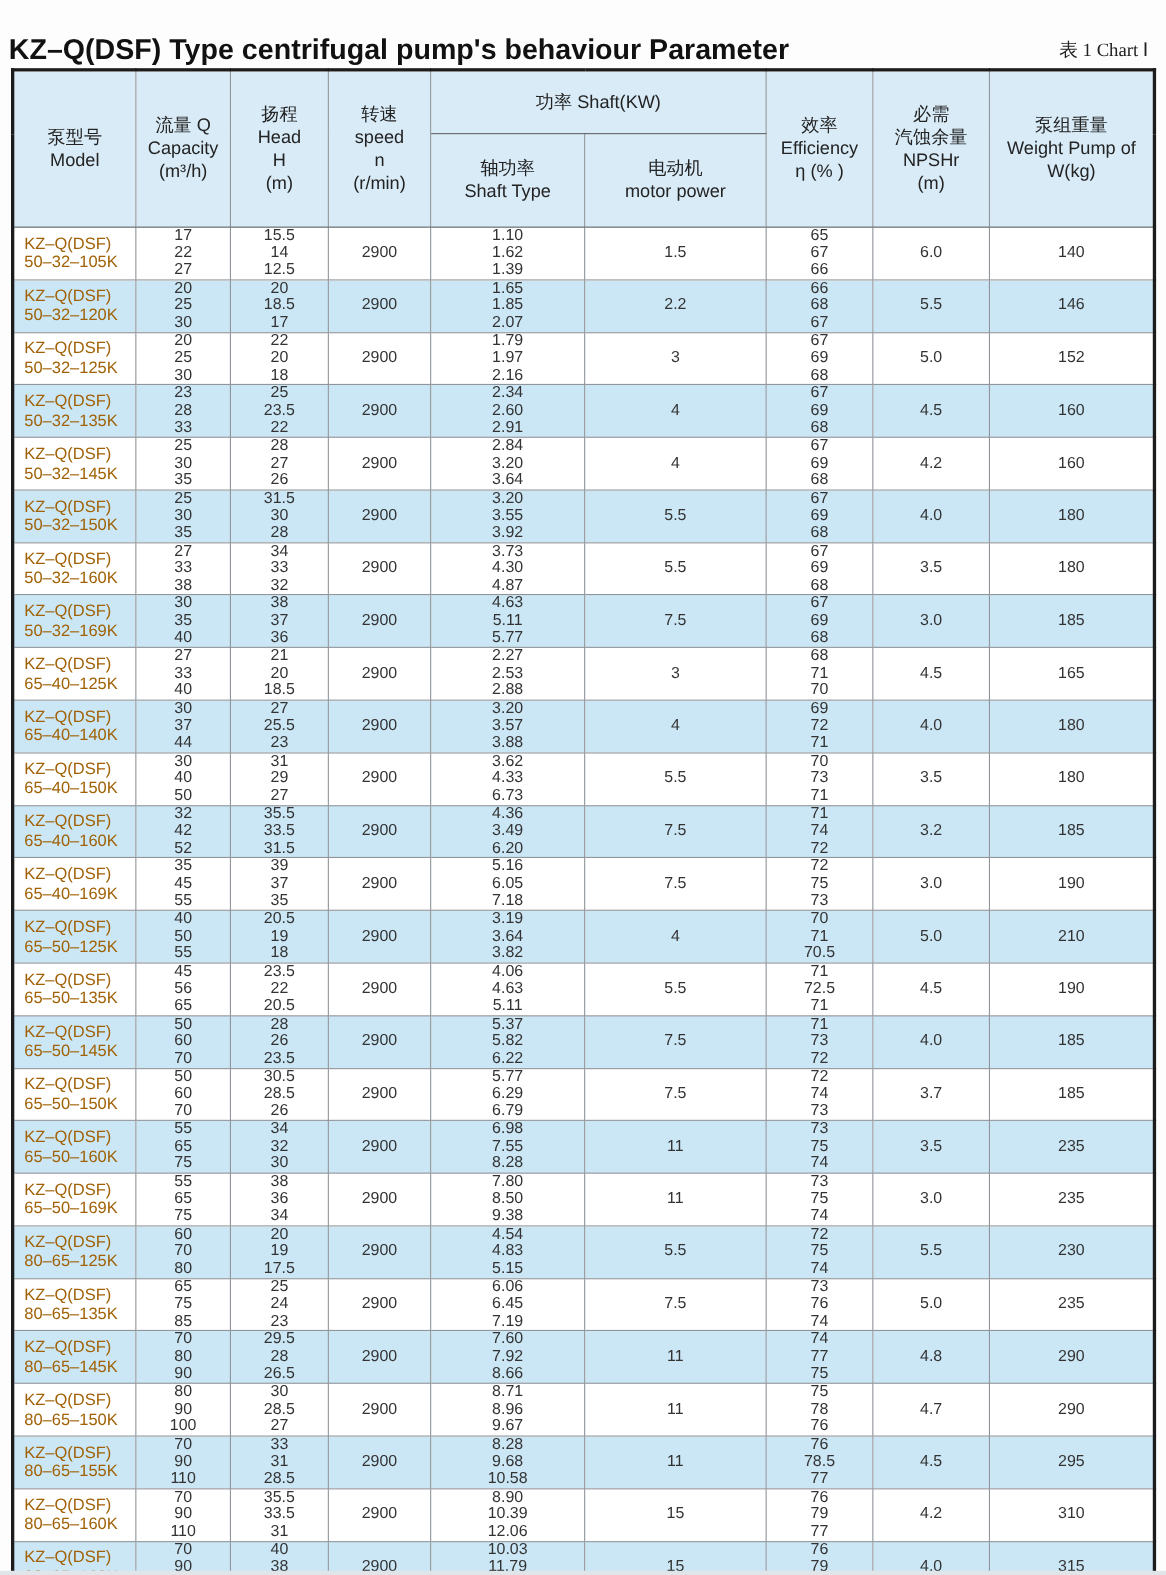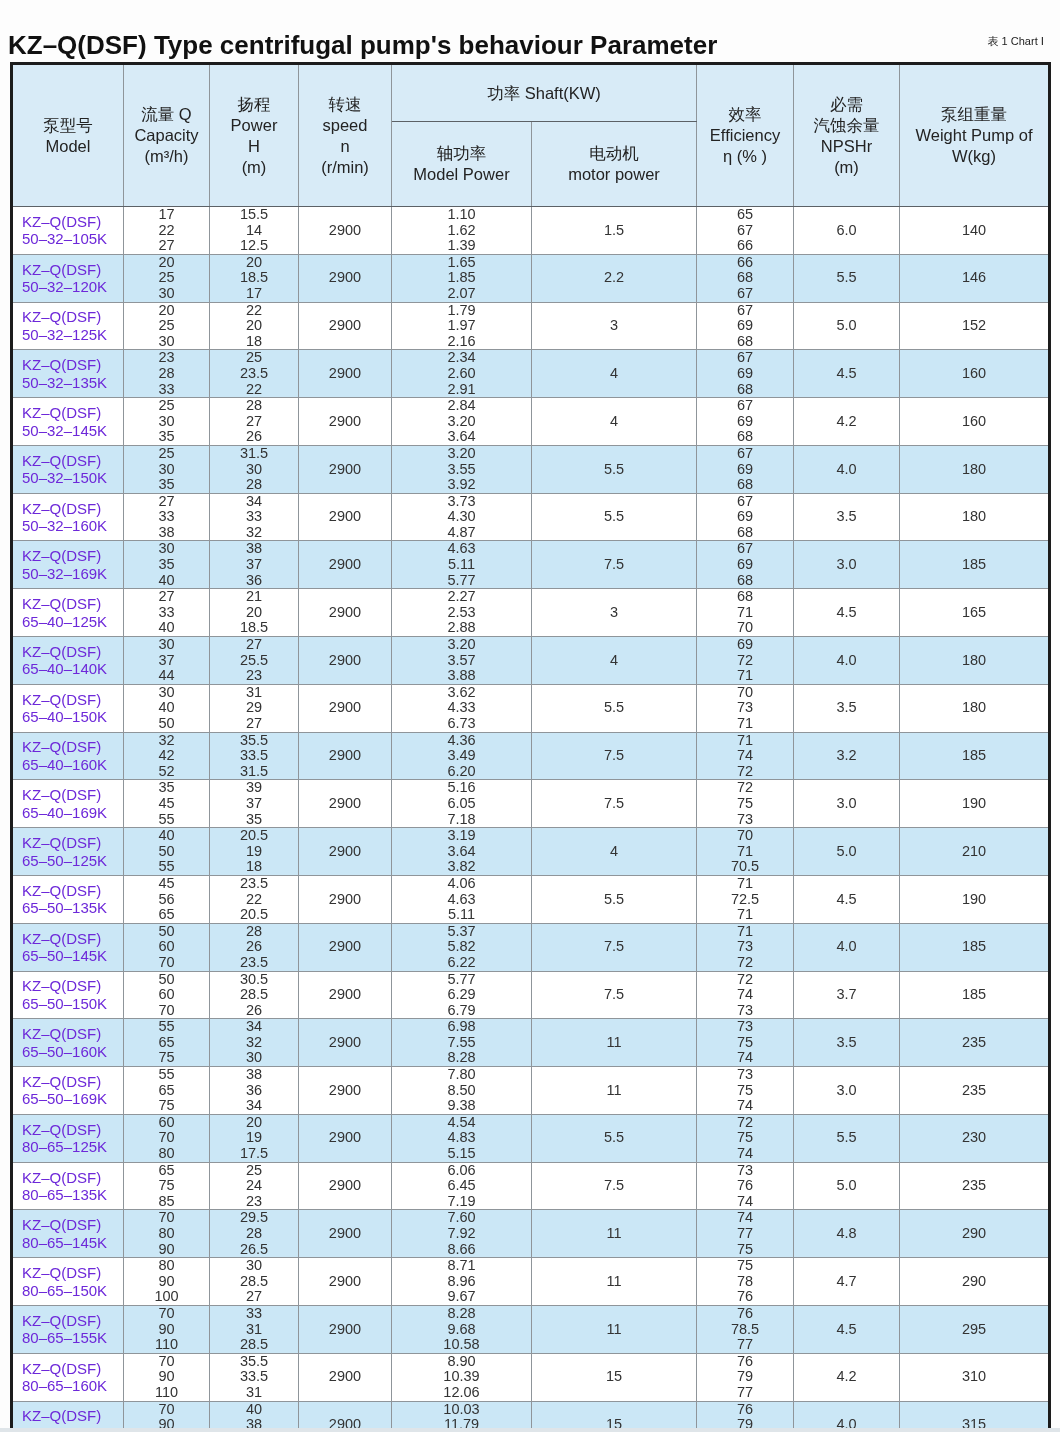--- a/index.html
+++ b/index.html
@@ -11,21 +11,21 @@
     position:relative;
     overflow:hidden;
   }
   .page-title{
     position:absolute;left:8px;top:4px;
     font-size:26px;font-weight:bold;color:#111;
     letter-spacing:0px;white-space:nowrap;margin-top:26px;
   }
   .chart-label{
     position:absolute;right:16px;top:34px;
-    font-size:11px;color:#222;white-space:nowrap;
+    font-size:17px;color:#222;white-space:nowrap;font-family:Liberation Serif, serif;
   }
   table.pump{
     position:absolute;left:10px;top:62px;
     width:1038px;
     border-collapse:collapse;
     table-layout:fixed;
     border:3px solid #1c1c1c;
   }
   .pump th,.pump td{
     border:1px solid #8f959a;
@@ -51,21 +51,21 @@
     font-size:14.5px;
     line-height:15.6px;
     color:#333;
     border-top:1px solid #75797d;
   }
   .pump td.model-cell{
     text-align:left;
     padding-left:9px;
     font-size:15px;
     line-height:17.5px;
-    color:#6d28d9;
+    color:#a16207;
   }
   .footer-strip{
     position:absolute;left:0;bottom:0;width:1060px;height:4px;
     background:#dfe5e9;
   }
 </style>
 </head>
 <body>
 
 <h1 class="page-title">KZ–Q(DSF) Type centrifugal pump's behaviour Parameter</h1>
@@ -84,42 +84,42 @@
     <col style="width:150px">
   </colgroup>
   <thead>
     <tr>
       <th rowspan="2">泵型号
 Model</th>
       <th rowspan="2">流量 Q
 Capacity
 (m³/h)</th>
       <th rowspan="2">扬程
-Power
+Head
 H
 (m)</th>
       <th rowspan="2">转速
 speed
 n
 (r/min)</th>
       <th colspan="2">功率 Shaft(KW)</th>
       <th rowspan="2">效率
 Efficiency
 η (% )</th>
       <th rowspan="2">必需
 汽蚀余量
 NPSHr
 (m)</th>
       <th rowspan="2">泵组重量
 Weight Pump of
 W(kg)</th>
     </tr>
     <tr>
       <th>轴功率
-Model Power</th>
+Shaft Type</th>
       <th>电动机
 motor power</th>
     </tr>
   </thead>
   <tbody id="tbody">
   <tr>
     <td class="model-cell">KZ–Q(DSF)
 50–32–105K</td>
     <td>17
 22

